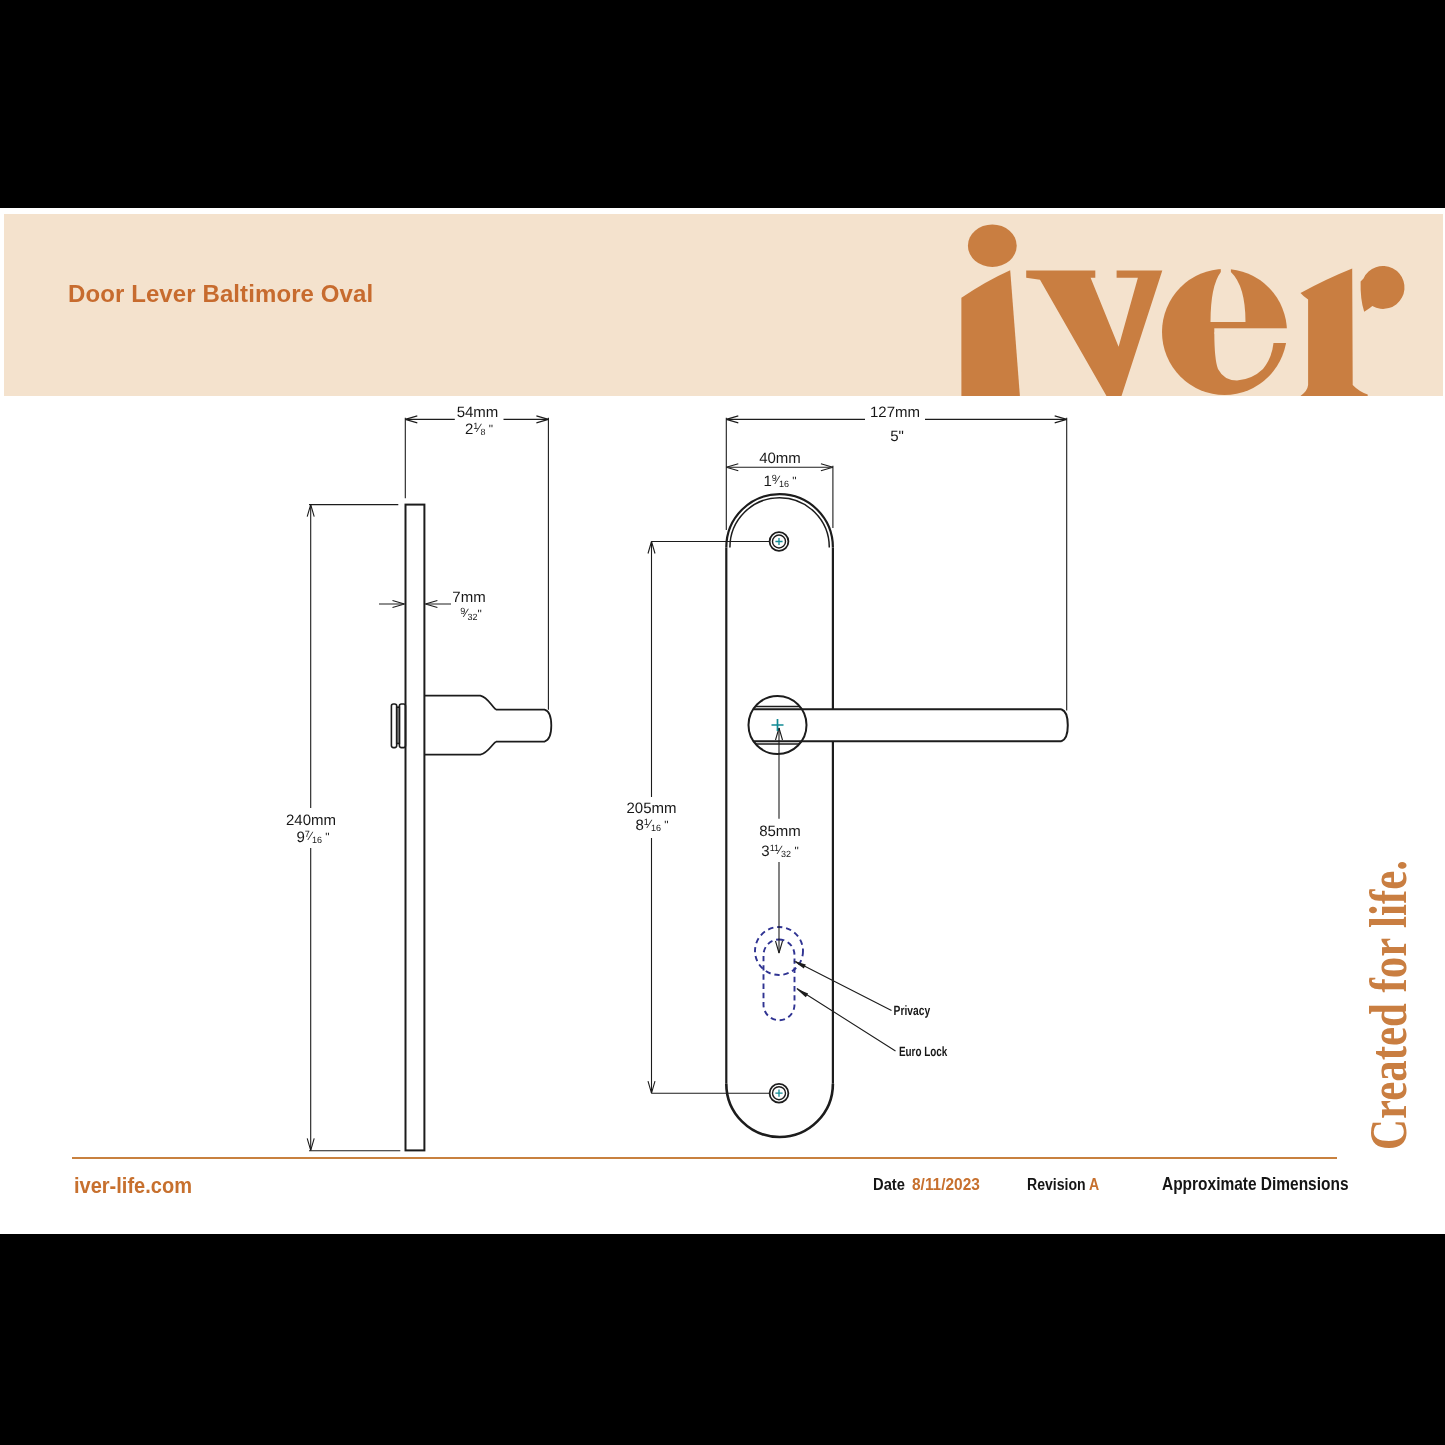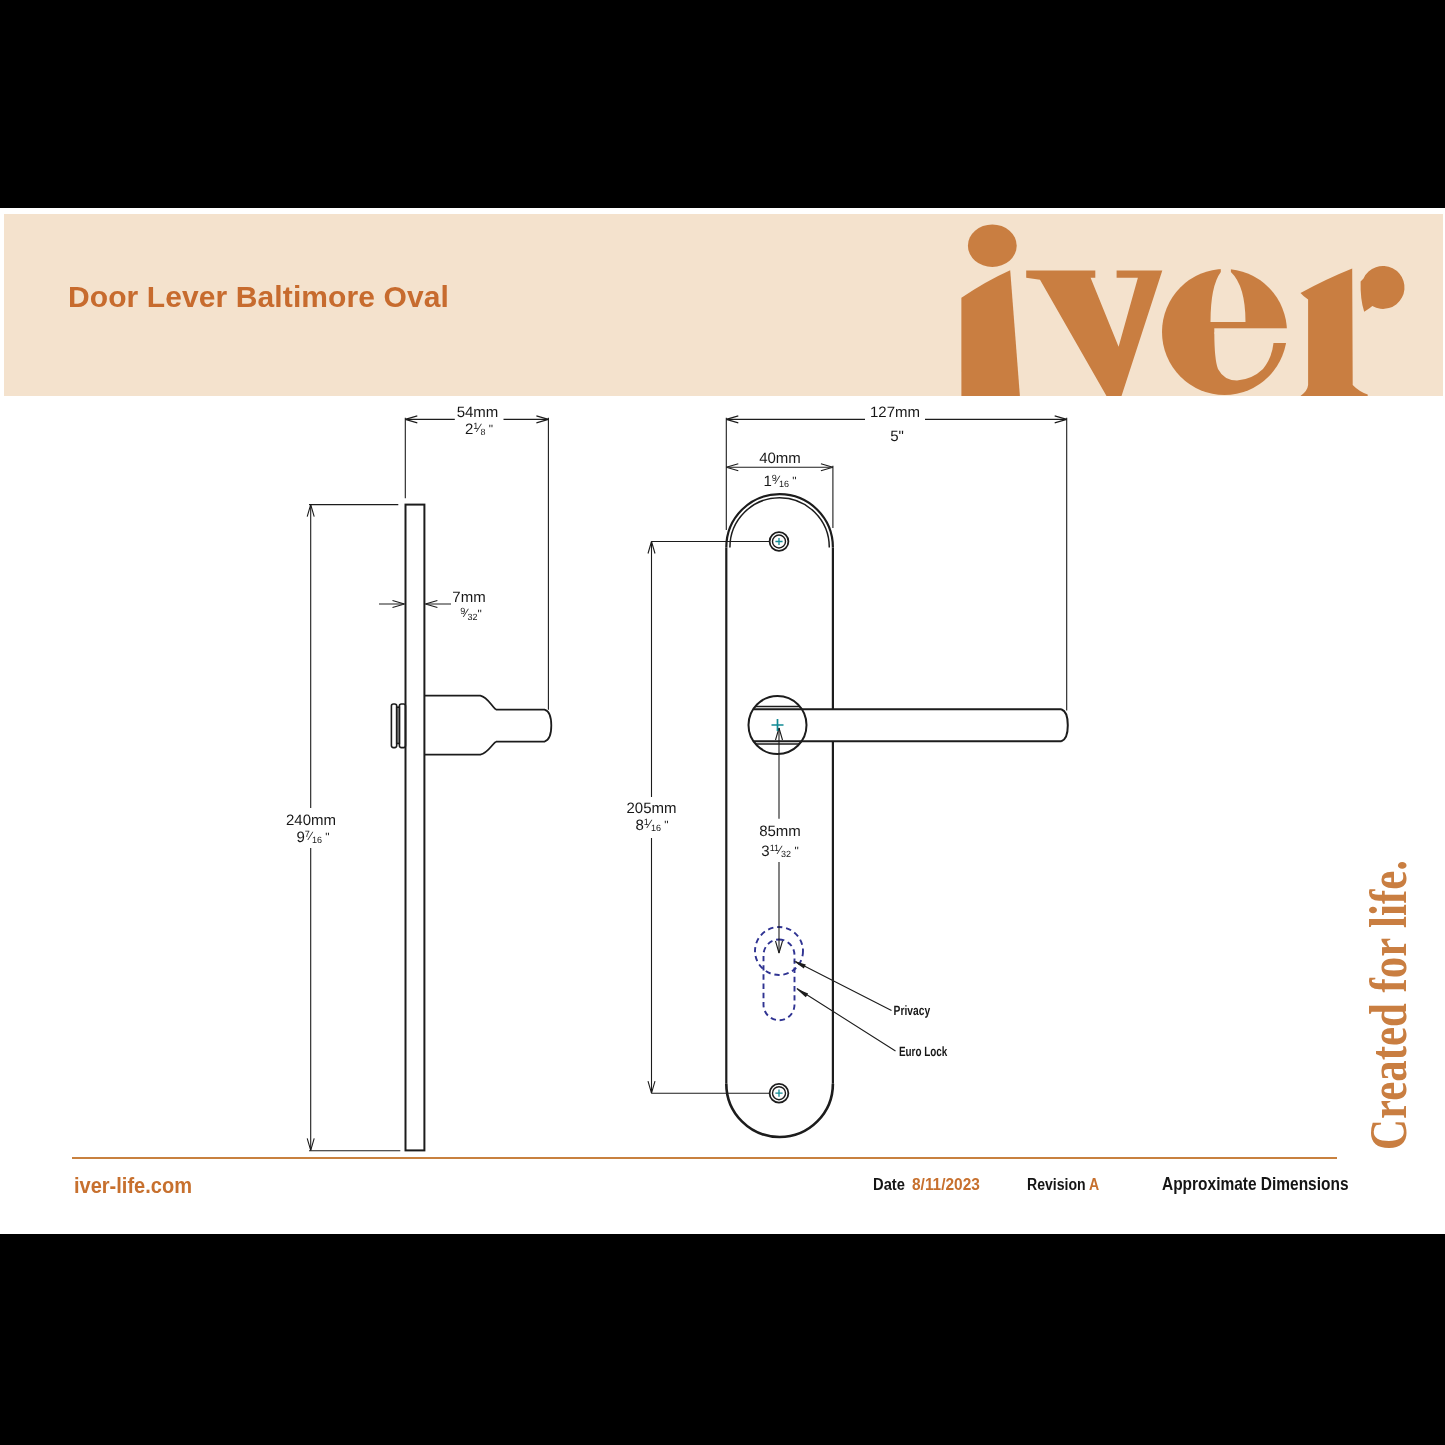--- a/index.html
+++ b/index.html
@@ -2,21 +2,21 @@
 <html><head>
 <meta charset="utf-8">
 <style>
   html,body{margin:0;padding:0;}
   body{width:1445px;height:1445px;position:relative;background:#ffffff;overflow:hidden;
        font-family:"Liberation Sans", sans-serif;}
   .bar{position:absolute;left:0;width:1445px;background:#000000;}
   #topbar{top:0;height:208px;}
   #botbar{top:1234px;height:211px;}
   #band{position:absolute;left:4px;top:214px;width:1439px;height:182px;background:#f4e2cd;}
-  #title{position:absolute;left:68px;top:280px;font-size:30px;font-weight:bold;color:#c76b2e;
+  #title{position:absolute;left:68px;top:280px;font-size:24px;font-weight:bold;color:#c76b2e;
          letter-spacing:0.1px;white-space:nowrap;}
   #cfl{position:absolute;left:1359px;top:1150px;transform-origin:0 0;
        transform:rotate(-90deg) scaleX(0.824);white-space:nowrap;
        font-family:"Liberation Serif", serif;font-weight:bold;color:#c97e41;
        font-size:52px;line-height:normal;}
   #rule{position:absolute;left:72px;top:1157px;width:1265px;height:2px;background:#c8813f;}
   .foot{position:absolute;top:1176px;font-weight:bold;font-size:16px;color:#151515;white-space:nowrap;
         transform-origin:0 0;}
   #weblink{left:74px;top:1173px;font-size:22px;color:#c7702e;transform:scaleX(0.91);}
   svg{position:absolute;left:0;top:0;-webkit-font-smoothing:antialiased;text-rendering:geometricPrecision;}

